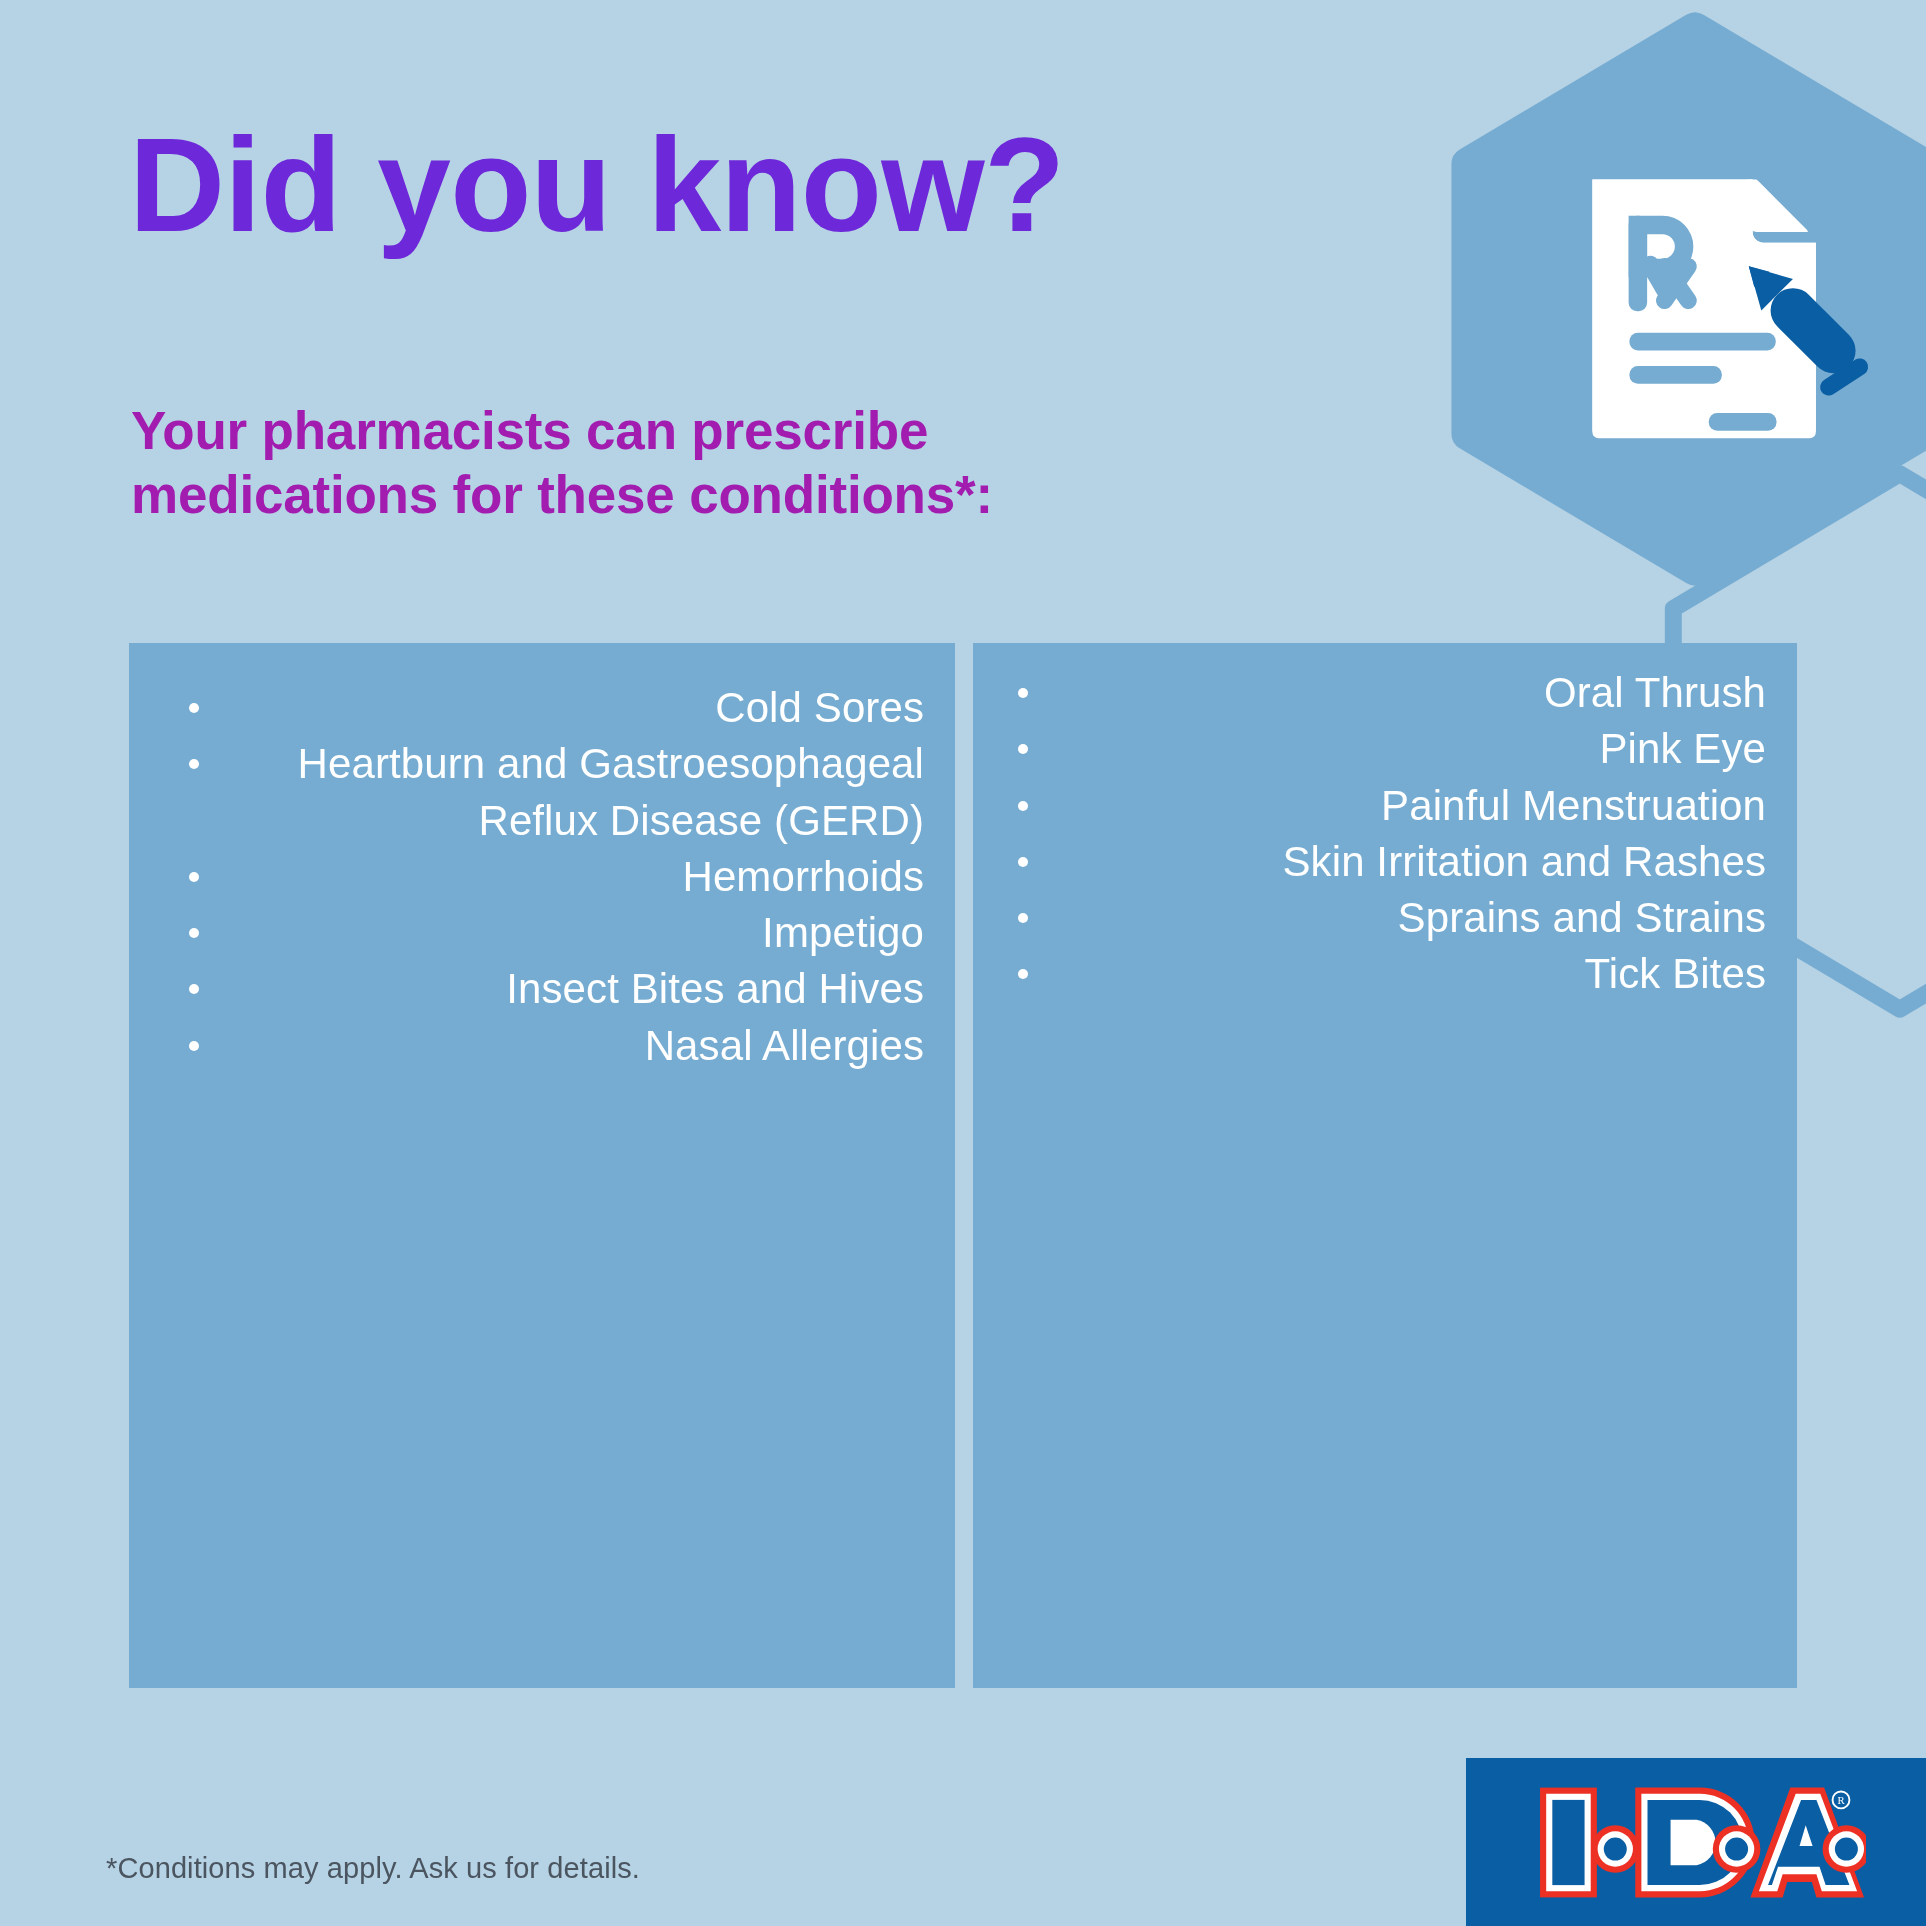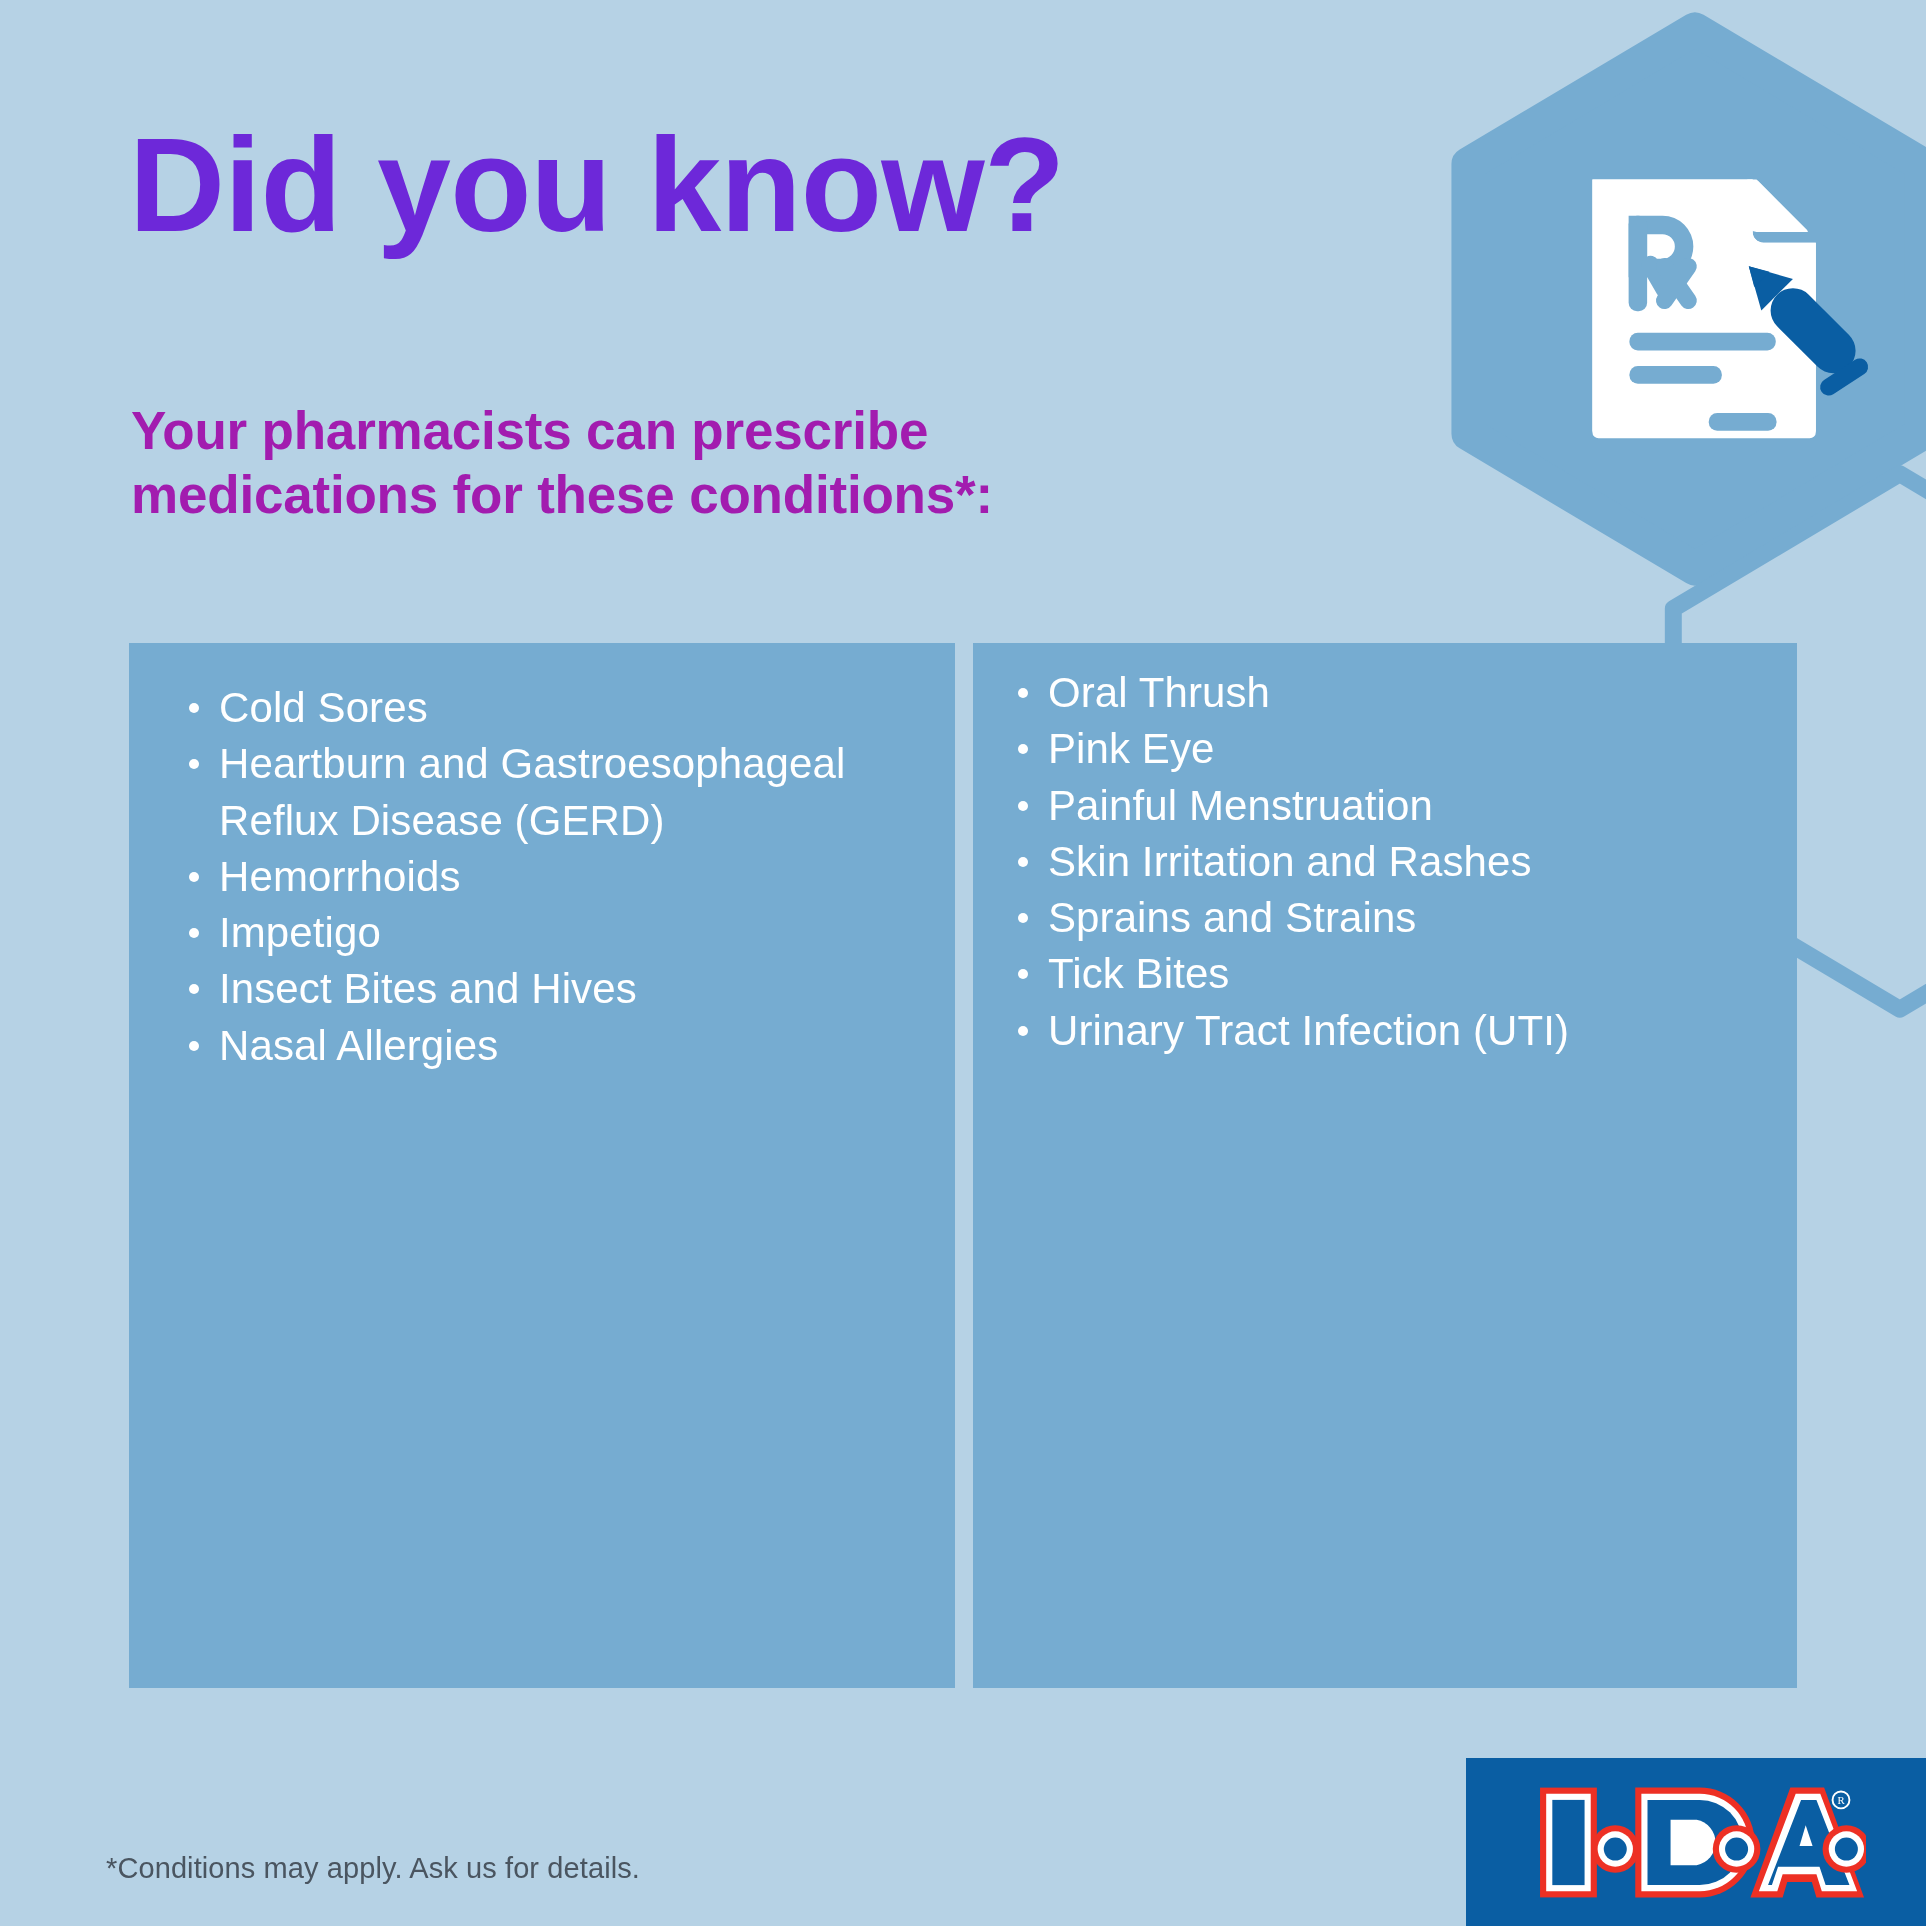--- a/index.html
+++ b/index.html
@@ -48,20 +48,21 @@
     letter-spacing: -0.2px;
   }
 
   
   .panel {
     position: absolute;
     background: #76acd1;
     top: 643px;
     height: 1045px;
     box-sizing: border-box;
+    text-align: right;
   }
   #panel-left  { left: 129px;  width: 826px; }
   #panel-right { left: 973px; width: 824px; }
 
   .cond-list {
     list-style: none;
     margin: 0;
     padding: 0;
     color: #ffffff;
   }
@@ -174,21 +175,20 @@
 </div>
 
 <div class="panel" id="panel-right">
   <ul class="cond-list">
     <li>Oral Thrush</li>
     <li>Pink Eye</li>
     <li>Painful Menstruation</li>
     <li>Skin Irritation and Rashes</li>
     <li>Sprains and Strains</li>
     <li>Tick Bites</li>
-    <li>Urinary Tract Infection (UTI)</li>
   </ul>
 </div>
 
 <div class="footnote">*Conditions may apply. Ask us for details.</div>
 
 <div class="logo-block">
   <svg class="logo-svg" width="331" height="119" viewBox="0 0 430 155">
 
     <g>
 

